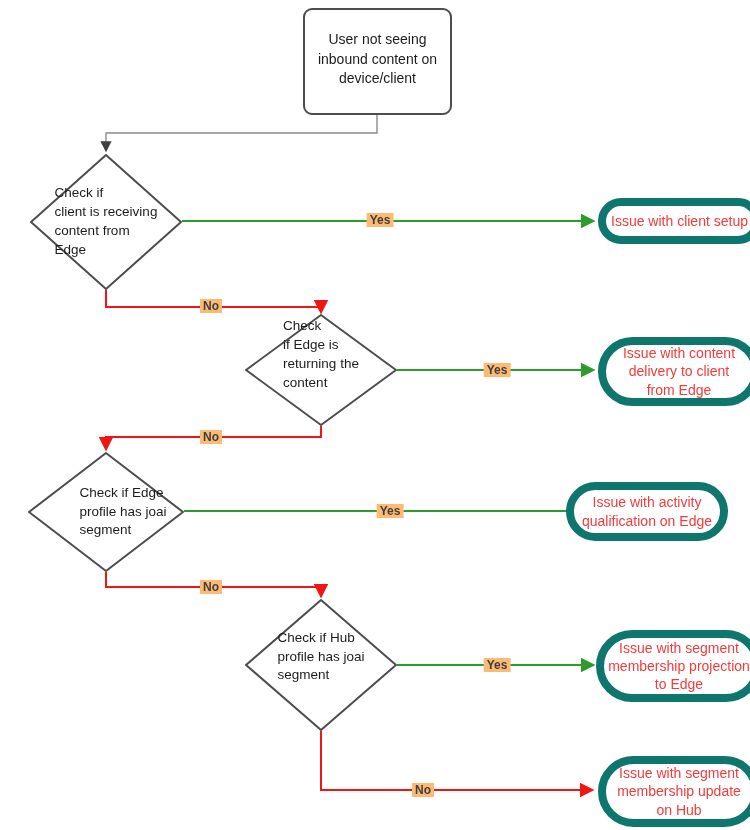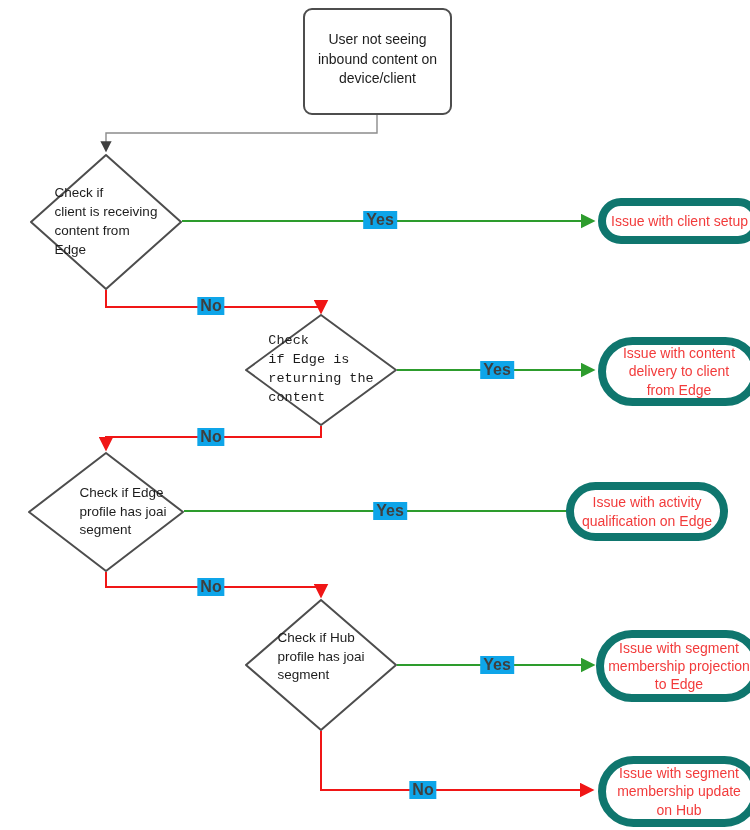--- a/index.html
+++ b/index.html
@@ -52,23 +52,23 @@
     justify-content: center;
     text-align: left;
     white-space: pre-line;
     font-size: 13.5px;
     line-height: 1.4;
     color: #1c1c1c;
   }
 
   .edge-label {
     position: absolute;
-    background: #0ea5e9;
+    background: #fdba74;
     color: #3f3f3f;
-    font-size: 16px;
+    font-size: 12px;
     font-weight: bold;
     line-height: 1;
     padding: 1px 3px;
     transform: translate(-50%, -50%);
   }
 </style>
 </head>
 <body>
 
 <div class="canvas">
@@ -107,21 +107,21 @@
   </svg>
 
   <div class="node start-box" style="left:283px; top:8px; width:149px; height:107px;">User not seeing
 inbound content on
 device/client</div>
 
   <div class="dtext" style="left:16px; top:157px; width:140px; height:130px;">Check if
 client is receiving
 content from
 Edge</div>
-  <div class="dtext" style="left:231px; top:317px; width:140px; height:106px;font-family:Liberation Mono, monospace;">Check
+  <div class="dtext" style="left:231px; top:302px; width:140px; height:106px;">Check
 if Edge is
 returning the
 content</div>
   <div class="dtext" style="left:30px; top:455px; width:146px; height:114px;">Check if Edge
 profile has joai
 segment</div>
   <div class="dtext" style="left:228px; top:594px; width:146px; height:126px;">Check if Hub
 profile has joai
 segment</div>
 

